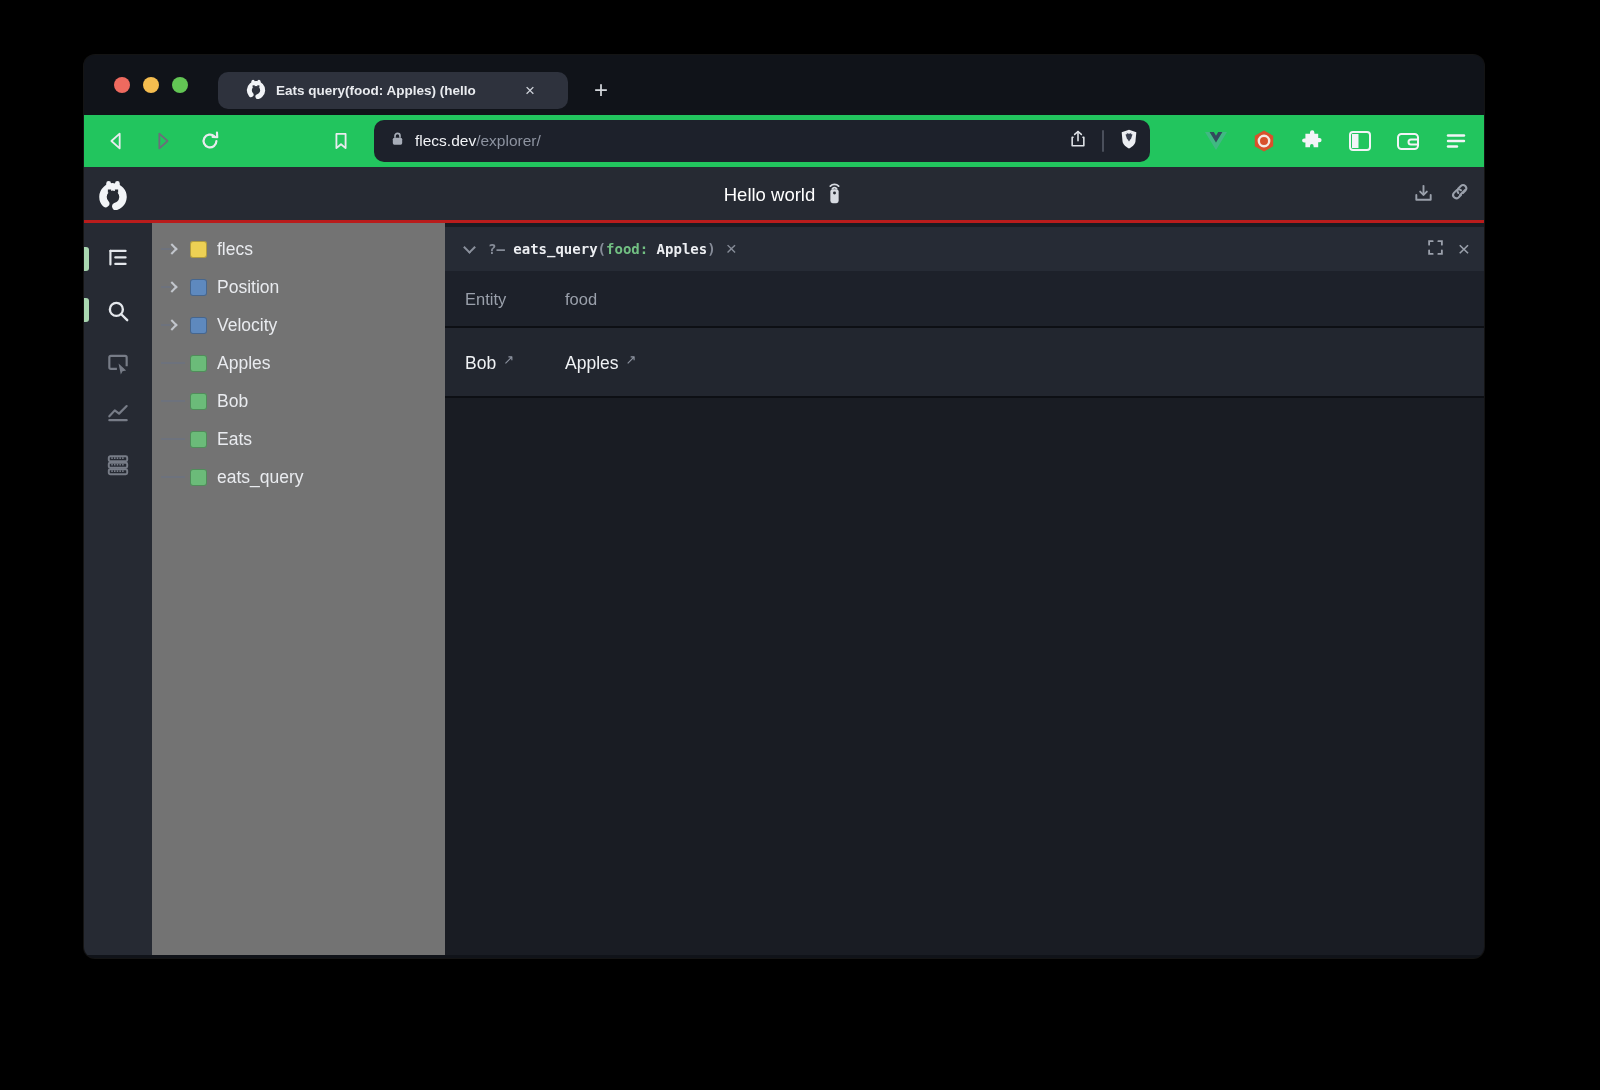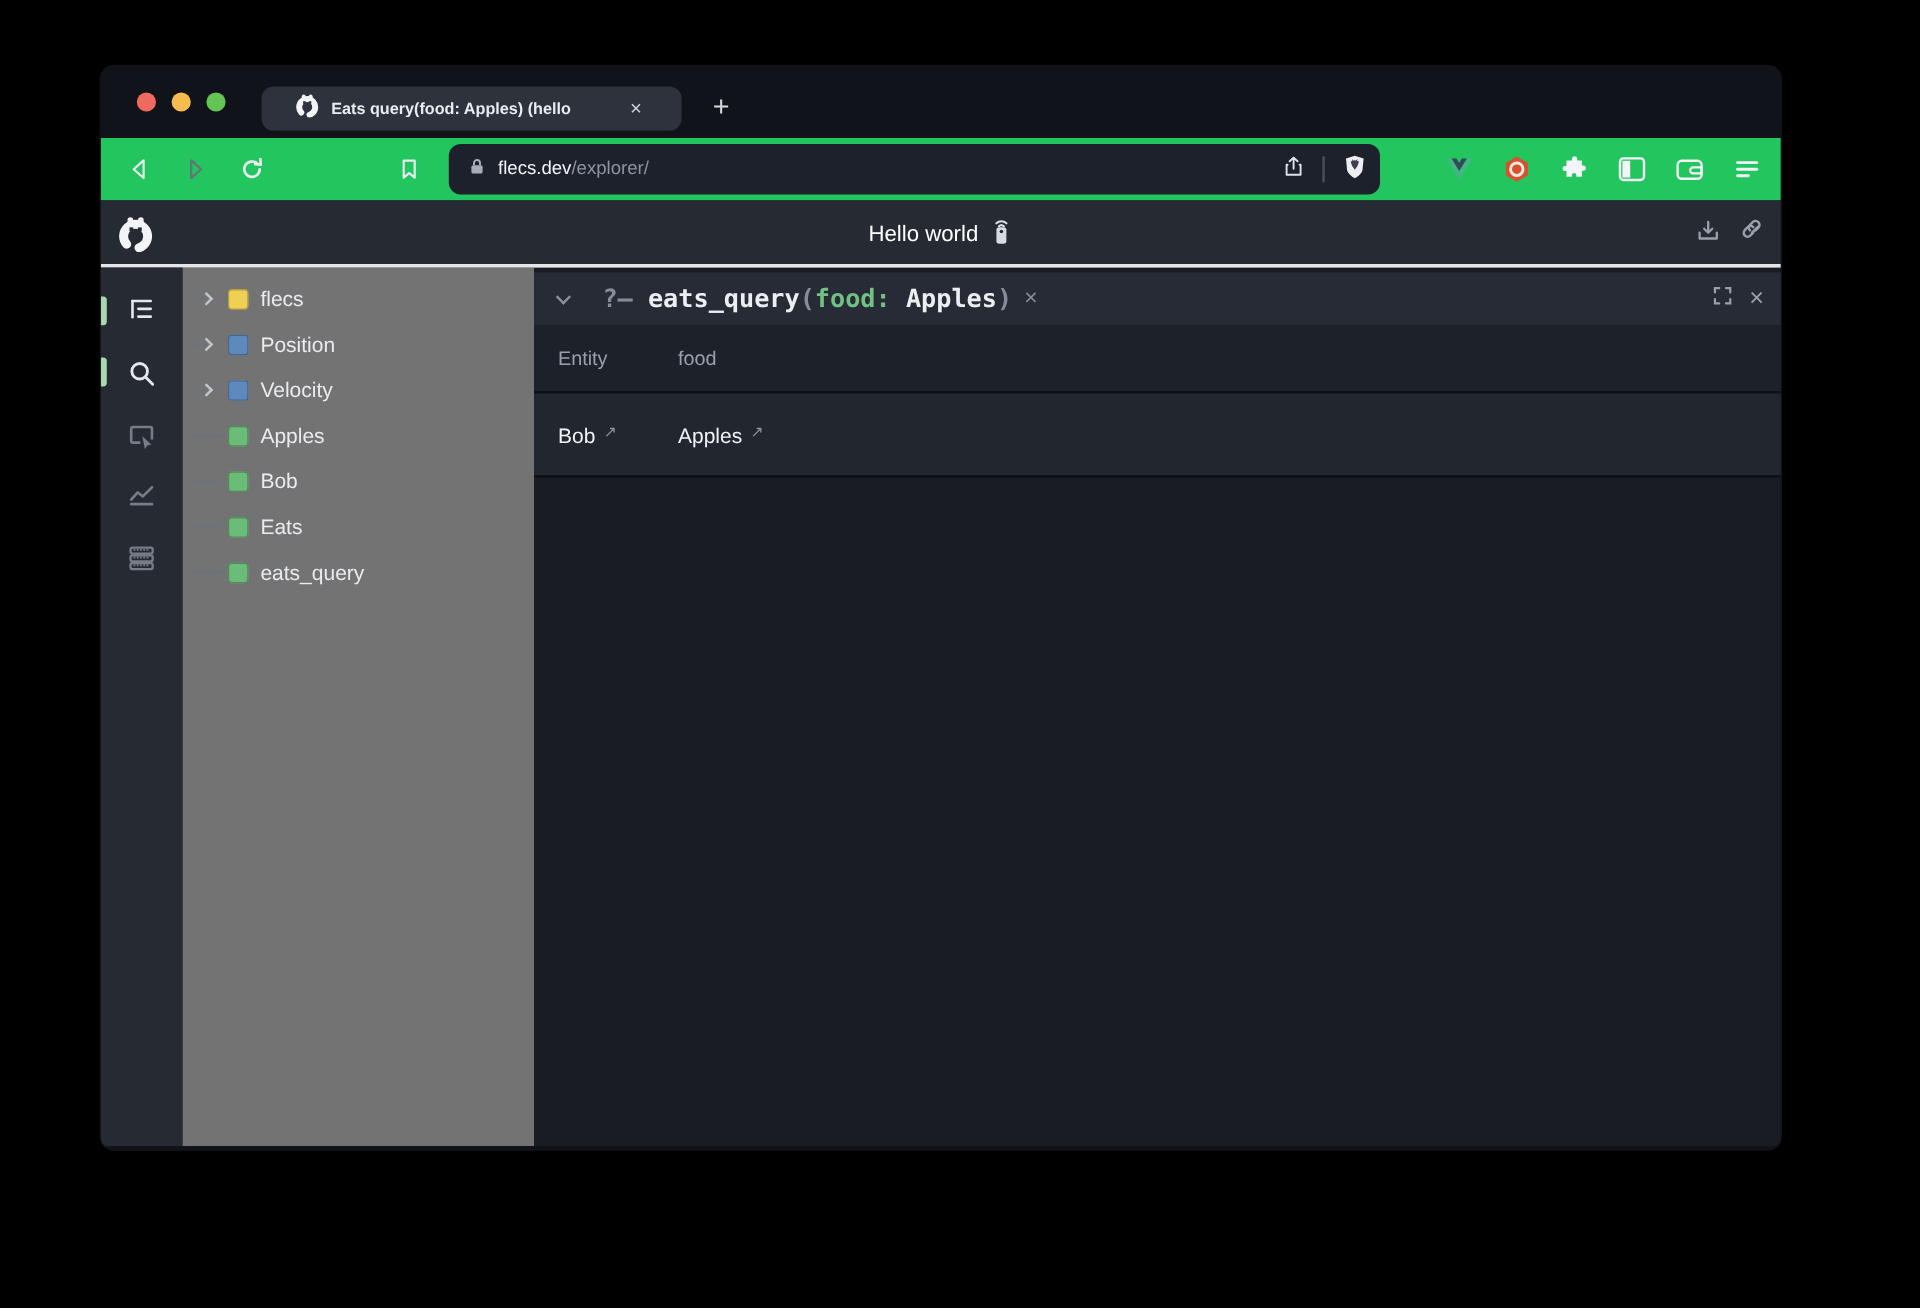--- a/index.html
+++ b/index.html
@@ -37,21 +37,21 @@
   .addr .path { color:#8d93a0; font-size:15.5px; }
   .addr-right { position:absolute; right:10px; top:0; height:42px; display:flex;
                 align-items:center; gap:14px; }
   .vdiv { width:2px; height:22px; background:#4a4f5b; border-radius:1px; }
   .extrow { position:absolute; right:16px; top:0; height:52px; display:flex;
             align-items:center; gap:24px; }
   .extrow .ext { width:24px; height:24px; display:flex; align-items:center; justify-content:center; }
 
   
   .pageheader { position:relative; height:56px; background:#262a33;
-                border-bottom:3px solid #e5e5e5; }
+                border-bottom:3px solid #b91c1c; }
   .logo { position:absolute; left:14px; top:13px; }
   .ptitle-wrap { position:absolute; left:0; right:0; top:0; height:56px; display:flex;
                  align-items:center; justify-content:center; gap:10px; }
   .ptitle { color:#fff; font-size:18.5px; font-weight:400; }
   .header-right { position:absolute; right:8px; top:0; height:56px; display:flex;
                   align-items:center; gap:8px; }
 
   
   .content { display:flex; height:732px; }
   .iconbar { position:relative; width:68px; background:#262a33; flex:none; }
@@ -69,22 +69,22 @@
            transform:rotate(-45deg); margin-left:-3px; }
   .sq { width:17px; height:17px; border-radius:3px; margin-right:10px; flex:none;
         box-shadow:inset 0 0 0 1px rgba(0,0,0,.25); }
   .tlabel { color:#e9ebef; font-size:17.5px; }
 
   .main { flex:1; background:#191c23; padding-top:4px; display:flex; flex-direction:column; }
   .qheader { height:44px; background:#262b35; display:flex; align-items:center;
              padding:0 14px; position:relative; }
   .chev-down { width:9px; height:9px; border-right:2px solid #8a909c; border-bottom:2px solid #8a909c;
                transform:rotate(45deg); margin:-4px 8px 0 6px; }
-  .qtext { font-family:"DejaVu Sans Mono", monospace; font-size:21px; font-weight:700;
-           margin-left:20px; letter-spacing:0; }
+  .qtext { font-family:"DejaVu Sans Mono", monospace; font-size:14px; font-weight:700;
+           margin-left:6px; letter-spacing:0; }
   .qdim { color:#868c98; }
   .qname { color:#eceef2; }
   .qgreen { color:#72c083; }
   .qclose-inline { color:#868c98; font-size:19px; font-weight:400; margin-left:10px; }
   .qh-right { position:absolute; right:14px; display:flex; align-items:center; gap:14px; }
   .qh-close { color:#9aa0ab; font-size:21px; font-weight:400; }
 
   .thead { height:57px; background:#1d212a; border-bottom:2px solid #0d0f14;
            position:relative; }
   .thead .cell { position:absolute; top:0; height:57px; display:flex; align-items:center;

